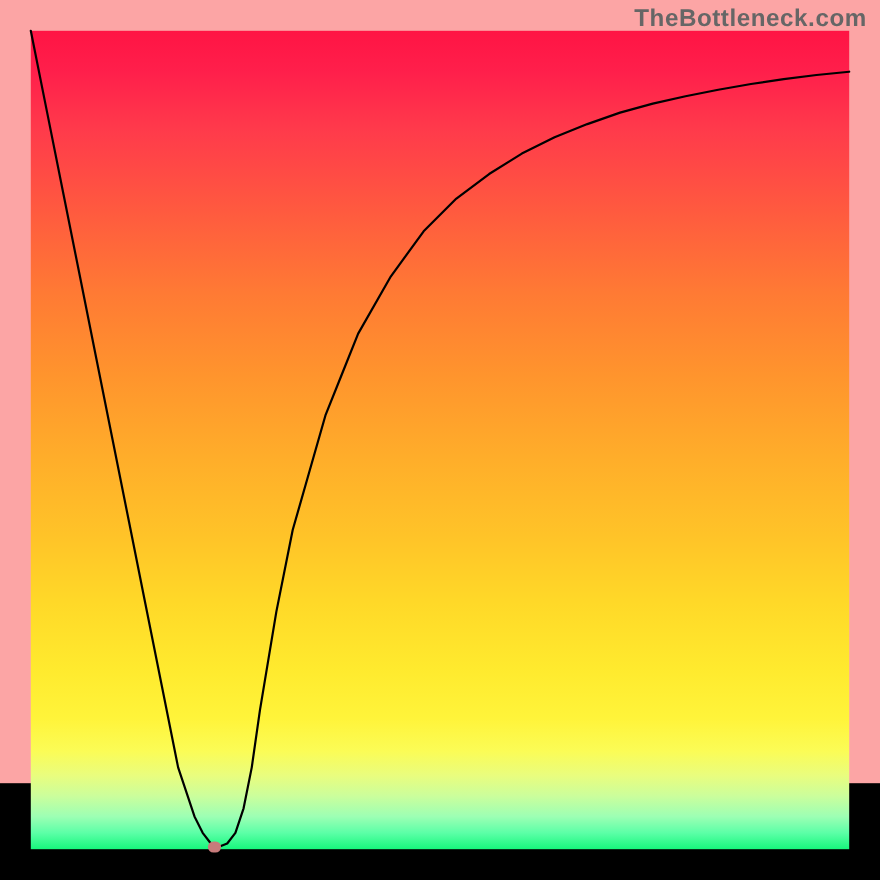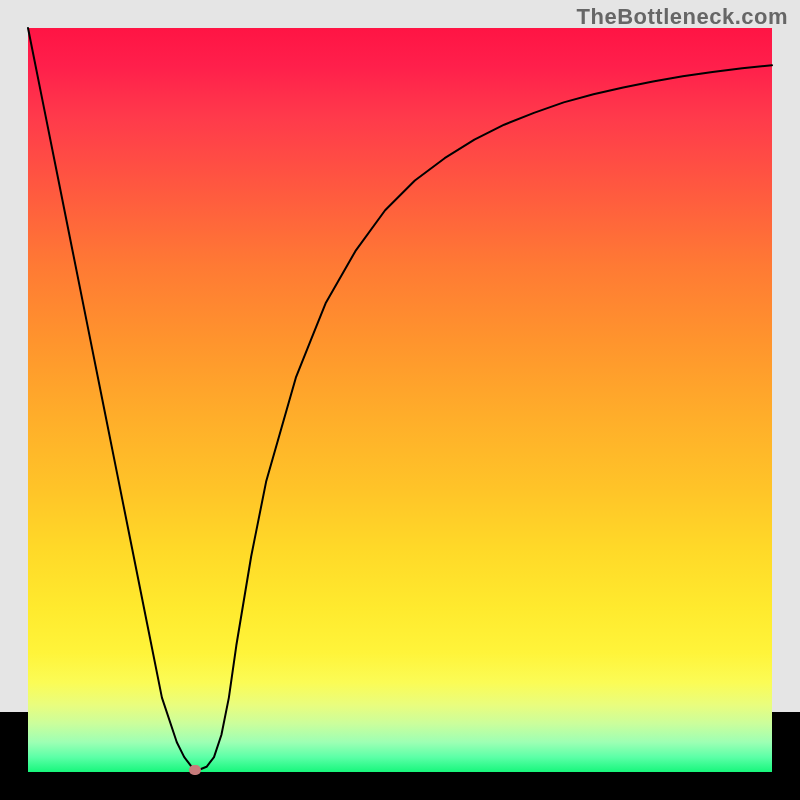--- a/index.html
+++ b/index.html
@@ -7,21 +7,21 @@
     padding: 0;
     width: 800px;
     height: 800px;
     background: #000;
     overflow: hidden;
     font-family: Arial, Helvetica, sans-serif;
   }
   .outer {
     width: 800px;
     height: 712px;
-    background: #e5e5e5;
+    background: #fca5a5;
     position: relative;
   }
   .watermark {
     position: absolute;
     top: 4px;
     right: 12px;
     color: #666;
     font-size: 22px;
     font-weight: bold;
     letter-spacing: 0.5px;

